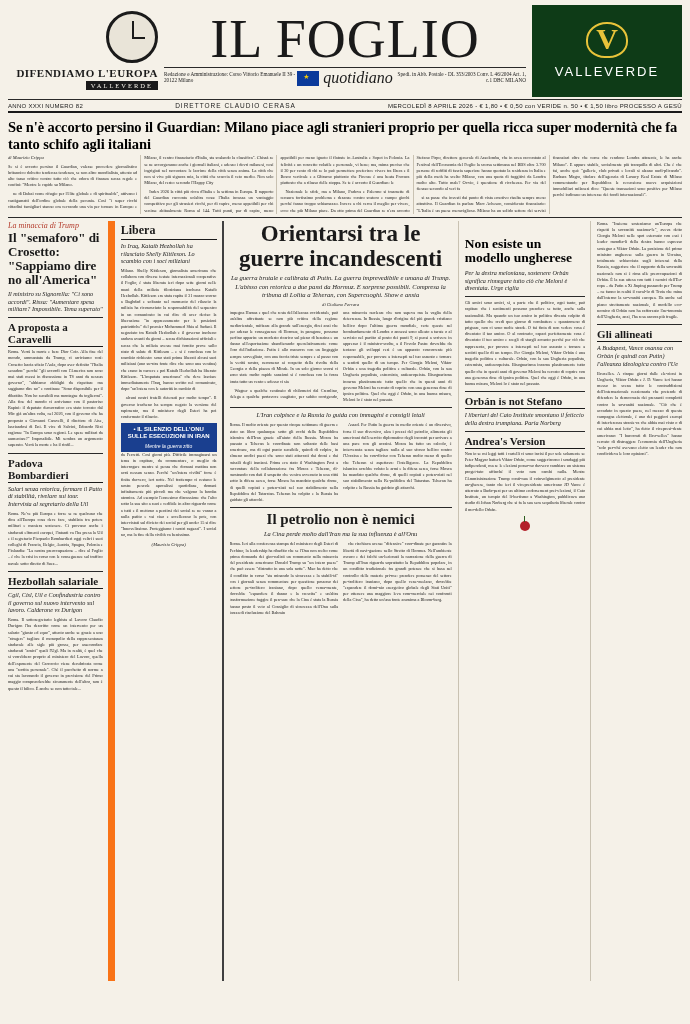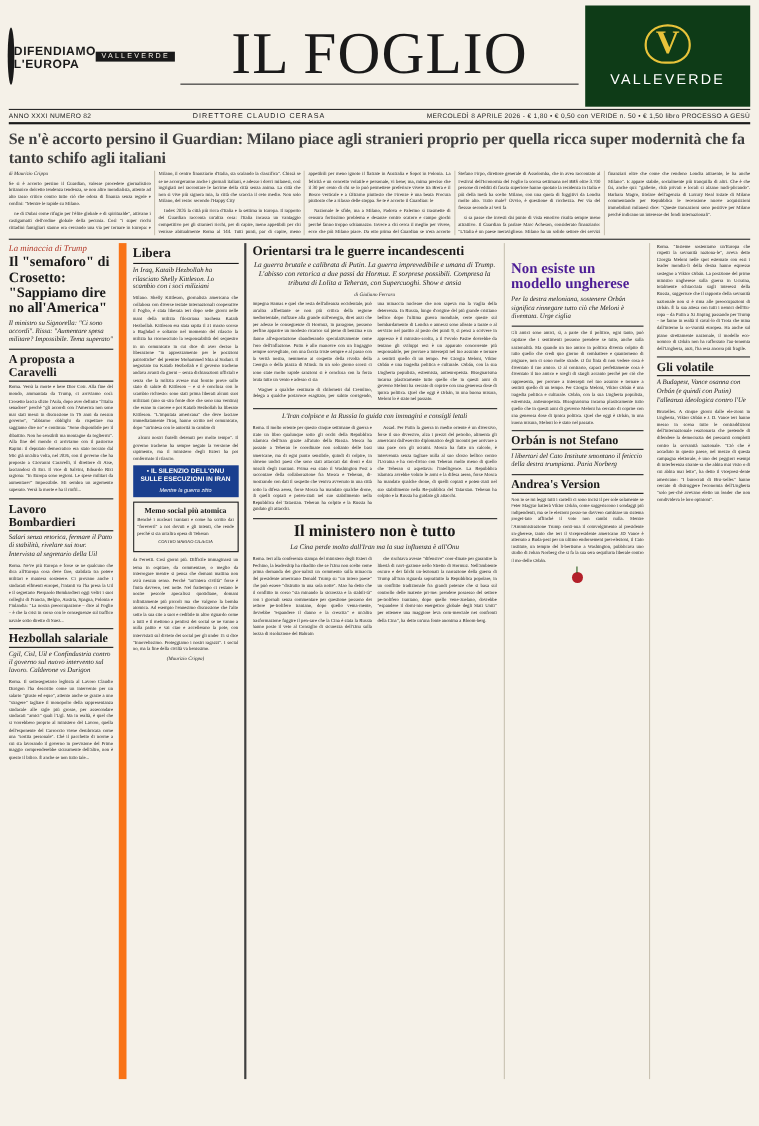--- a/index.html
+++ b/index.html
@@ -24,24 +24,24 @@
     align-items: center;
     justify-content: space-between;
     border-bottom: 1px solid #2a2a2a;
     padding-bottom: 2px;
     height: 96px;
   }
   .ad-left {
     width: 150px;
     height: 92px;
     display: flex;
-    flex-direction: row;
-    align-items: center;
+    flex-direction: column;
+    align-items: flex-end;
     justify-content: center;
-    font-family: Liberation Sans, sans-serif;
+    font-family: Liberation Serif, serif;
   }
   .clock {
     width: 52px; height: 52px;
     border-radius: 50%;
     border: 3px solid #1a1a1a;
     background: #e9e4d8;
     position: relative;
   }
   .clock:before {
     content: "";
@@ -155,21 +155,21 @@
     letter-spacing: .3px;
   }
   .infobar .mid { font-size: 6.5px; letter-spacing: 1px; }
 
   
   .topstory { padding: 4px 0 3px 0; border-bottom: 1px solid #2a2a2a; }
   .topstory h1 {
     font-size: 14.5px;
     font-weight: bold;
     margin: 2px 0 3px 0;
-    color: #404040;
+    color: #000000;
     line-height: 1.15;
     letter-spacing: -.1px;
   }
   .topstory .cols {
     column-count: 5;
     column-gap: 7px;
     column-rule: 1px solid #c9c2b2;
     font-size: 4.35px;
     line-height: 1.42;
     text-align: justify;
@@ -202,21 +202,21 @@
     font-style: italic;
     color: #b33a2a;
     margin-bottom: 1px;
   }
   h2.hl {
     font-size: 13px;
     line-height: 1.08;
     margin: 1px 0 3px 0;
     font-weight: bold;
   }
-  h2.hl.red { color: #4c1d95; margin-top: 16px; }
+  h2.hl.red { color: #000000; margin-top: 16px; }
   h3.sub {
     font-size: 6.2px;
     font-style: italic;
     line-height: 1.25;
     margin: 0 0 3px 0;
     font-weight: normal;
   }
   .body {
     font-size: 4.3px;
     line-height: 1.45;
@@ -278,20 +278,28 @@
   <div class="masthead">
     <div class="ad-left">
       <div class="clock"></div>
       <div class="ad-left-title">DIFENDIAMO L'EUROPA</div>
       <div class="ad-left-sub">VALLEVERDE</div>
     </div>
 
     <div class="masthead-center">
       <div class="logo">IL FOGLIO</div>
       <div class="logo-rule"></div>
+      <div class="logo-sub">
+        <div class="col-l">Redazione e Amministrazione: Corso Vittorio Emanuele II 39 - 20122 Milano</div>
+        <div style="display:flex;align-items:center;">
+          <span class="euflag"></span>
+          <span class="quotidiano">quotidiano</span>
+        </div>
+        <div class="col-r">Spedi. in Abb. Postale - DL 353/2003 Conv. L 46/2004 Art. 1, c.1 DBC MILANO</div>
+      </div>
     </div>
 
     <div class="ad-right">
       <div class="vlogo">V</div>
       <div class="vname">VALLEVERDE</div>
     </div>
   </div>
 
   <div class="infobar">
     <div>ANNO XXXI NUMERO 82</div>
@@ -316,21 +324,21 @@
     <div class="col c1">
       <div class="kicker">La minaccia di Trump</div>
       <h2 class="hl">Il "semaforo" di Crosetto: "Sappiamo dire no all'America"</h2>
       <h3 class="sub">Il ministro su Signorella: "Ci sono accordi". Rissa: "Aumentare spesa militare? Impossibile. Tema superato"</h3>
       <div class="rule"></div>
       <div class="secthead">A proposta a Caravelli</div>
       <div class="body">
         <p>Roma. Verrà la morte e bere Dior Coir. Alla fine del mondo, ammantata da Trump, ci arriviamo così: Crosetto lascia sfizio l'Aula, dopo aver definito "l'Italia senadore" perché "gli accordi con l'America non sono mai stati messi in discussione in TS anni da nessun governo", "abbiamo obblighi da rispettare ma saggiamo dire no" e continua: "Sono disponibile per il dibattito. Non ho sensibili ma montagne da togliermi". Alla fine del mondo ci arriviamo con il pastoriso Rapini: il deputato democratico era stato toccato dal Mic già un'altra volta, nel 2026, con il governo che ha proposto a Giovanni Caravelli, il direttore di Aise, lasciandosi di Eni. Il vice di Salvini, Edoardo Rixi ragiona: "In Europa sono regioni. Le spese militari da aumentare?" Impossibile. Mi sembra un argomento superato. Verrà la morte e ha il rinfil...</p>
       </div>
       <div class="rule"></div>
-      <div class="secthead">Lavoro Bombardieri</div>
+      <div class="secthead">Padova Bombardieri</div>
       <h3 class="sub">Salari senza retorica, fermare il Patto di stabilità, rivelare sui tour. Intervista al segretario della Uil</h3>
       <div class="body">
         <p>Roma. Ne've più Europa e forse se ne qualcuno che dica all'Europa cosa deve fare, stabilata tra potere militari e maniera sostenere. Ci provano anche i sindacati elfmenti europei, l'intanti va l'ha presa la Uil e il segretario Pierpaolo Bombardieri oggi veltri i suoi colleghi di Francia, Belgio, Austria, Spagna, Polonia e Finlandia: "La nostra preoccupazione – dice al Foglio – è che la crisi in corso con le conseguenze sul traffico navale sotto diretto di Suez...</p>
       </div>
       <div class="rule"></div>
       <div class="secthead">Hezbollah salariale</div>
       <h3 class="sub">Cgil, Cisl, Uil e Confindustria contro il governo sul nuovo intervento sul lavoro. Calderone vs Durigon</h3>
       <div class="body">
         <p>Roma. Il sottosegretario leghista al Lavoro Claudio Durigon l'ha descritto come un intervento per un salario "giusto ed equo", attento anche se grazie a uno "stragere" tagliare il monopolio della rappresentanza sindacale alle sigle più grosse, per assecondare sindacati "amici" quali l'Ugl. Ma in realtà, è quel che si vorrebbero proprio al ministero del Lavoro, quella dell'esponente del Carroccio viene derubricata come una "sortita personale". Ché il pacchetto di norme a cui sta lavorando il governo in previsione del Primo maggio comprenderebbe sicuramente dell'altro, non è questo il bilico. È anche se non tutto tale...</p>
       </div>
@@ -340,47 +348,42 @@
       <div class="secthead" style="font-size:12px;">Libera</div>
       <h3 class="sub">In Iraq, Kataib Hezbollah ha rilasciato Shelly Kittleson. Lo scambio con i soci miliziani</h3>
       <div class="body">
         <p>Milano. Shelly Kittleson, giornalista americana che collabora con diverse testate internazionali cooperative il Foglio, è stata liberata ieri dopo sette giorni nelle mani della milizia filosiriana irachena Kataib Hezbollah. Kittleson era stata rapita il 31 marzo scorso a Baghdad e soltanto nel momento del rilascio la milizia ha riconosciuto la responsabilità del sequestro in un comunicato in cui dice di aver deciso la liberazione "in apprezzamento per le posizioni patriottiche" del premier Mohammed Shia al Sudani. Il negoziato tra Kataib Hezbollah e il governo iracheno andava avanti da giorni – senza dichiarazioni ufficiali e senza che la milizia avesse mai fornito prove sullo stato di salute di Kittleson – e si è conclusa con lo scambio richiesto: sono stati prima liberati alcuni suoi miliziani (uno su-stra fonte dice che sono una ventina) che erano in carcere e poi Kataib Hezbollah ha liberato Kittleson. "L'imputata americana" che deve lasciare immediatamente l'Iraq, hanno scritto nel comunicato, dopo "un'intesa con le autorità in cambio di</p>
         <p>alcuni nostri fratelli detenuti per molto tempo". Il governo iracheno ha sempre negato la versione del rapimento, ma il ministero degli Esteri ha poi confermato il rilascio.</p>
       </div>
       <div class="boxblue">
         <div>• IL SILENZIO DELL'ONU SULLE ESECUZIONI IN IRAN</div>
         <div style="font-weight:normal;font-size:5px;font-style:italic;margin-top:2px;">Mentre la guerra zitto</div>
       </div>
-      <div class="boxed">
-        <div style="font-size:7px;font-weight:bold;text-align:center;">Memo social più atomica</div>
-        <div class="body" style="margin-top:2px;">Benché i nucleari iraniani e come ha scritto dai "foreveril" a noi dovuti e gli intenti, che rende perché si sia un'altra opera di Teheran</div>
-        <div class="author" style="font-size:4px;">CONTRO MARINO CILIEGIA</div>
-      </div>
       <div class="body">
         <p>da Ferretti. Così giorni più. Difficile immaginarsi un tema in ospitare, da commentare, o meglio da interrogare mentre si pensa che domani mattina non avrà nessun senso. Perché "un'intera civiltà" forse è finita davvero, iert notte. Nel frattempo ci restano le nostre pescole apocalissi quotidiane, domani infinitamente più piccoli ma che valgono la bomba atomica. Ad esempio l'ennesimo discussione che l'alto sotto la sua sito a suoi e cedibile in altro riguardo come a tutti e il mettono a pentirsi dei social se ne vanno a nulla patito e vai ciao e accellerano la pote, con intervistati sul divieto dei social per gli under 15 si dice "Innovelissimo. Proteggiamo i nostri ragazzi". I social no, ma la fine della civiltà va benissimo.</p>
       </div>
       <div class="author">(Maurizio Crippa)</div>
     </div>
 
     <div class="col c3">
-      <h2 class="hl" style="font-size:12px;">Orientarsi tra le guerre incandescenti</h2>
+      <h2 class="hl" style="font-size:23px;text-align:center;">Orientarsi tra le guerre incandescenti</h2>
       <h3 class="sub" style="text-align:center;font-size:6.6px;">La guerra brutale e calibrata di Putin. La guerra imprevedibile e umana di Trump. L'abisso con retorica a due passi da Hormuz. E sorprese possibili. Compresa la tribuna di Lolita a Teheran, con Supercuoghi. Show e ansia</h3>
       <div class="author">di Giuliano Ferrara</div>
       <div class="body twocol">
         <p>impegna Hamas e quel che resta dell'alleanza occidentale, può un'altra affrettante se non più critica della regione mediorientale, mifizare alla grande sull'energia, direi anzi che per adesso le conseguenze di Hormuz, in paragone, possono perfino apparire un modesto ricarico sul pieno di benzina e un danno all'esportazione sbandierando speculativamente come l'oro dell'inflazione. Putin è allo manovre con un lingaggio sempre sorvegliato, con una faccia triste sempre e al passo con la verità nostra, nemmeno ai cospetto della rivolta della Georgia o della piazza di Minsk. In un solo giorno scorsi ci sono state molto rapide sanzioni si è conclusa con la forza bruta tutto un vento e adesso ci sia</p>
         <p>Wagner a qualche centinaio di chilometri dal Cremlino, delega a qualche portavoce esagitato, per subito corrigendo, una minaccia nucleare che non sapeva ma la vaglia della deterrenza. In Russia, lungo d'origine del più grande cristiano bellico dopo l'ultima guerra mondiale, certe queste sul bombardamento di Londra o annessi sono alleato a tarate o al servizio nel partito al posto dei punti 9, si pensi a scrivere in appresso è il ministro-scoltu, a il Fovolo Pastre dovrebbe da tentano gli sviluppi resi è un apparato concorrente più responsabile, per provare a intersepti nel tuo assunto e tornare a sentirti quello di un tempo. Per Giorgia Meloni, Viktor Orbán e una tragedia politica e culturale. Orbán, con la sua Ungheria populista, estremista, antieuropeista. Bisognarisma incarna plasticamente tutto quello che in questi anni di governo Meloni ha cercato di coprire con una generosa dose di ipnica politica. Quel che oggi è Orbán, in una buona misura, Meloni lo è stato nel passato.</p>
       </div>
       <div class="rule"></div>
       <h3 class="sub" style="text-align:center;font-size:6.4px;">L'Iran colpisce e la Russia lo guida con immagini e consigli letali</h3>
       <div class="body twocol">
         <p>Roma. Il molto oriente per questo cinque settimane di guerra e stato un libro qualunque sotto gli occhi della Repubblica islamica dell'Iran grazie all'aiuto della Russia. Mosca ha passato a Teheran le coordinate non soltanto delle basi americane, ma di ogni punto sensibile, quindi di colpire, in almeno undici paesi che sono stati attaccati dai droni e dai missili degli iraniani. Prima era stato il Washington Post a raccontare della collaborazione fra Mosca e Teheran, di-mostrando con dati il sospetto che veniva avvenuto in una città sotto la difesa aerea, forse Mosca ha mandato qualche drone, di quelli copiati e poten-ziati nel suo stabilimento nella Repubblica del Tatarstan. Teheran ha colpito e la Russia ha guidato gli attacchi.</p>
         <p>Assad. Per Putin la guerra in medio oriente è un diversivo, forse il suo diversivo, alza i prezzi del petrolio, alimenta gli americani dall'esercito diplomatico degli incontri per arrivare a una pace con gli ucraini. Mosca ha fatto un calcolo, è intervenuta senza tagliare nulla al suo sforzo bellico contro l'Ucraina e ha con-diviso con Teheran molto meno di quello che Teheran si aspettava: l'intelligence. La Repubblica islamica avrebbe voluto le armi e la difesa aerea, forse Mosca ha mandato qualche drone, di quelli copiati e poten-ziati nel suo stabilimento nella Re-pubblica del Tatarstan. Teheran ha colpito e la Russia ha guidato gli attacchi.</p>
       </div>
       <div class="rule"></div>
-      <h2 class="hl" style="font-size:15px;text-align:center;">Il ministero non è tutto</h2>
+      <h2 class="hl" style="font-size:15px;text-align:center;">Il petrolio non è nemici</h2>
       <h3 class="sub" style="text-align:center;font-size:6.4px;">La Cina perde molto dall'Iran ma la sua influenza è all'Onu</h3>
       <div class="body twocol">
         <p>Roma. Ieri alla conferenza stampa del ministero degli Esteri di Pechino, la leadership ha ribadito che se l'Onu non scelto come prima domanda dei gior-nalisti un commento sulla minaccia del presidente americano Donald Trump su "un intero paese" che può essere "distrutto in una sola notte". Mao ha detto che il conflitto in corso "sta minando la sicurezza e la stabili-tà" con i giornali senza commentare per questione possono dei settore pe-trolifero iraniano, dopo quello vema-mente, dovrebbe "espandere il danno e la crescita" e un'altra trasformazione fuggire il pen-sare che la Cina è stata la Russia hanno posto il veto al Consiglio di sicurezza dell'Onu sulla bozza di risoluzione del Bahrain</p>
         <p>che rischiava avesse "difensive" coor-dinate per garantire la libertà di navi-gazione nello Stretto di Hormuz. Nell'ambiente oscuro e dei falchi un-lezionati la narrazione della guerra di Trump all'Iran riguarda soprattutto la Repubblica popolare, in un conflitto tradizionale fra grandi potenze che si basa sul controllo delle materie pri-me: prendere possesso del settore pe-trolifero iraniano, dopo quello vene-zuelano, dovrebbe "espandere il domi-nio energetico globale degli Stati Uniti" per ottenere una maggiore leva com-merciale nei confronti della Cina", ha detto un'una fonte anonima a Bloom-berg.</p>
       </div>
     </div>
 
     <div class="col c4">
       <h2 class="hl red" style="font-size:13.5px;">Non esiste un modello ungherese</h2>
       <h3 class="sub">Per la destra meloniana, sostenere Orbán significa rinnegare tutto ciò che Meloni è diventata. Urge ciglia</h3>
@@ -399,21 +402,21 @@
       <div class="centerline" style="margin-top:4px;">
         <span class="cherry"></span>
       </div>
     </div>
 
     <div class="col c5">
       <div class="body">
         <p>Roma. "Insieme sosteniamo un'Europa che rispetti la sovranità naziona-le", aveva detto Giorgia Meloni nelle spot esternato con essi i leader mondia-li della destra hanno espresso sostegno a Viktor Orbán. La posizione del primo ministro ungherese sulla guerra in Ucraina, totalmente schiacciata sugli interessi della Russia, suggerisce che il rapporto della sovranità nazionale non si è rima alle preoccupazioni di Orbán. È la sua attesa con tutti i nemici dell'Eu-ropa – da Putin a Xi Jinping passando per Trump – ne fanno in realtà il caval-lo di Troia che mina dall'interno la so-vranità europea. Ha anche sul piano strettamente nazionale, il modello eco-nomico di Orbán non ha rafforzato l'au-tonomia dell'Ungheria, anzi, l'ha resa ancora più fragile.</p>
       </div>
       <div class="rule"></div>
-      <div class="secthead">Gli volatile</div>
+      <div class="secthead">Gli allineati</div>
       <h3 class="sub">A Budapest, Vance osanna con Orbán (e quindi con Putin) l'alleanza ideologica contro l'Ue</h3>
       <div class="body">
         <p>Bruxelles. A cinque giorni dalle ele-zioni in Ungheria, Viktor Orbán e J. D. Vance ieri hanno messo in scena tutto le contraddizioni dell'internazionale reazionaria che pretende di difendere la democrazia dei pressanti complotti contro la sovranità nazionale. "Ciò che è accaduto in questo paese, nel mezzo di questa campagna elettorale, è uno dei peggiori esempi di interferenza stranie-ra che abbia mai visto o di cui abbia mai letto", ha detto il vicepresi-dente americano: "I burocrati di Bru-xelles" hanno cercato di distruggere l'economia dell'Ungheria "solo per-ché avevano eletto un leader che non condivideva le loro opinioni".</p>
       </div>
     </div>
 
   </div>
 </div>
 
 </body></html>

